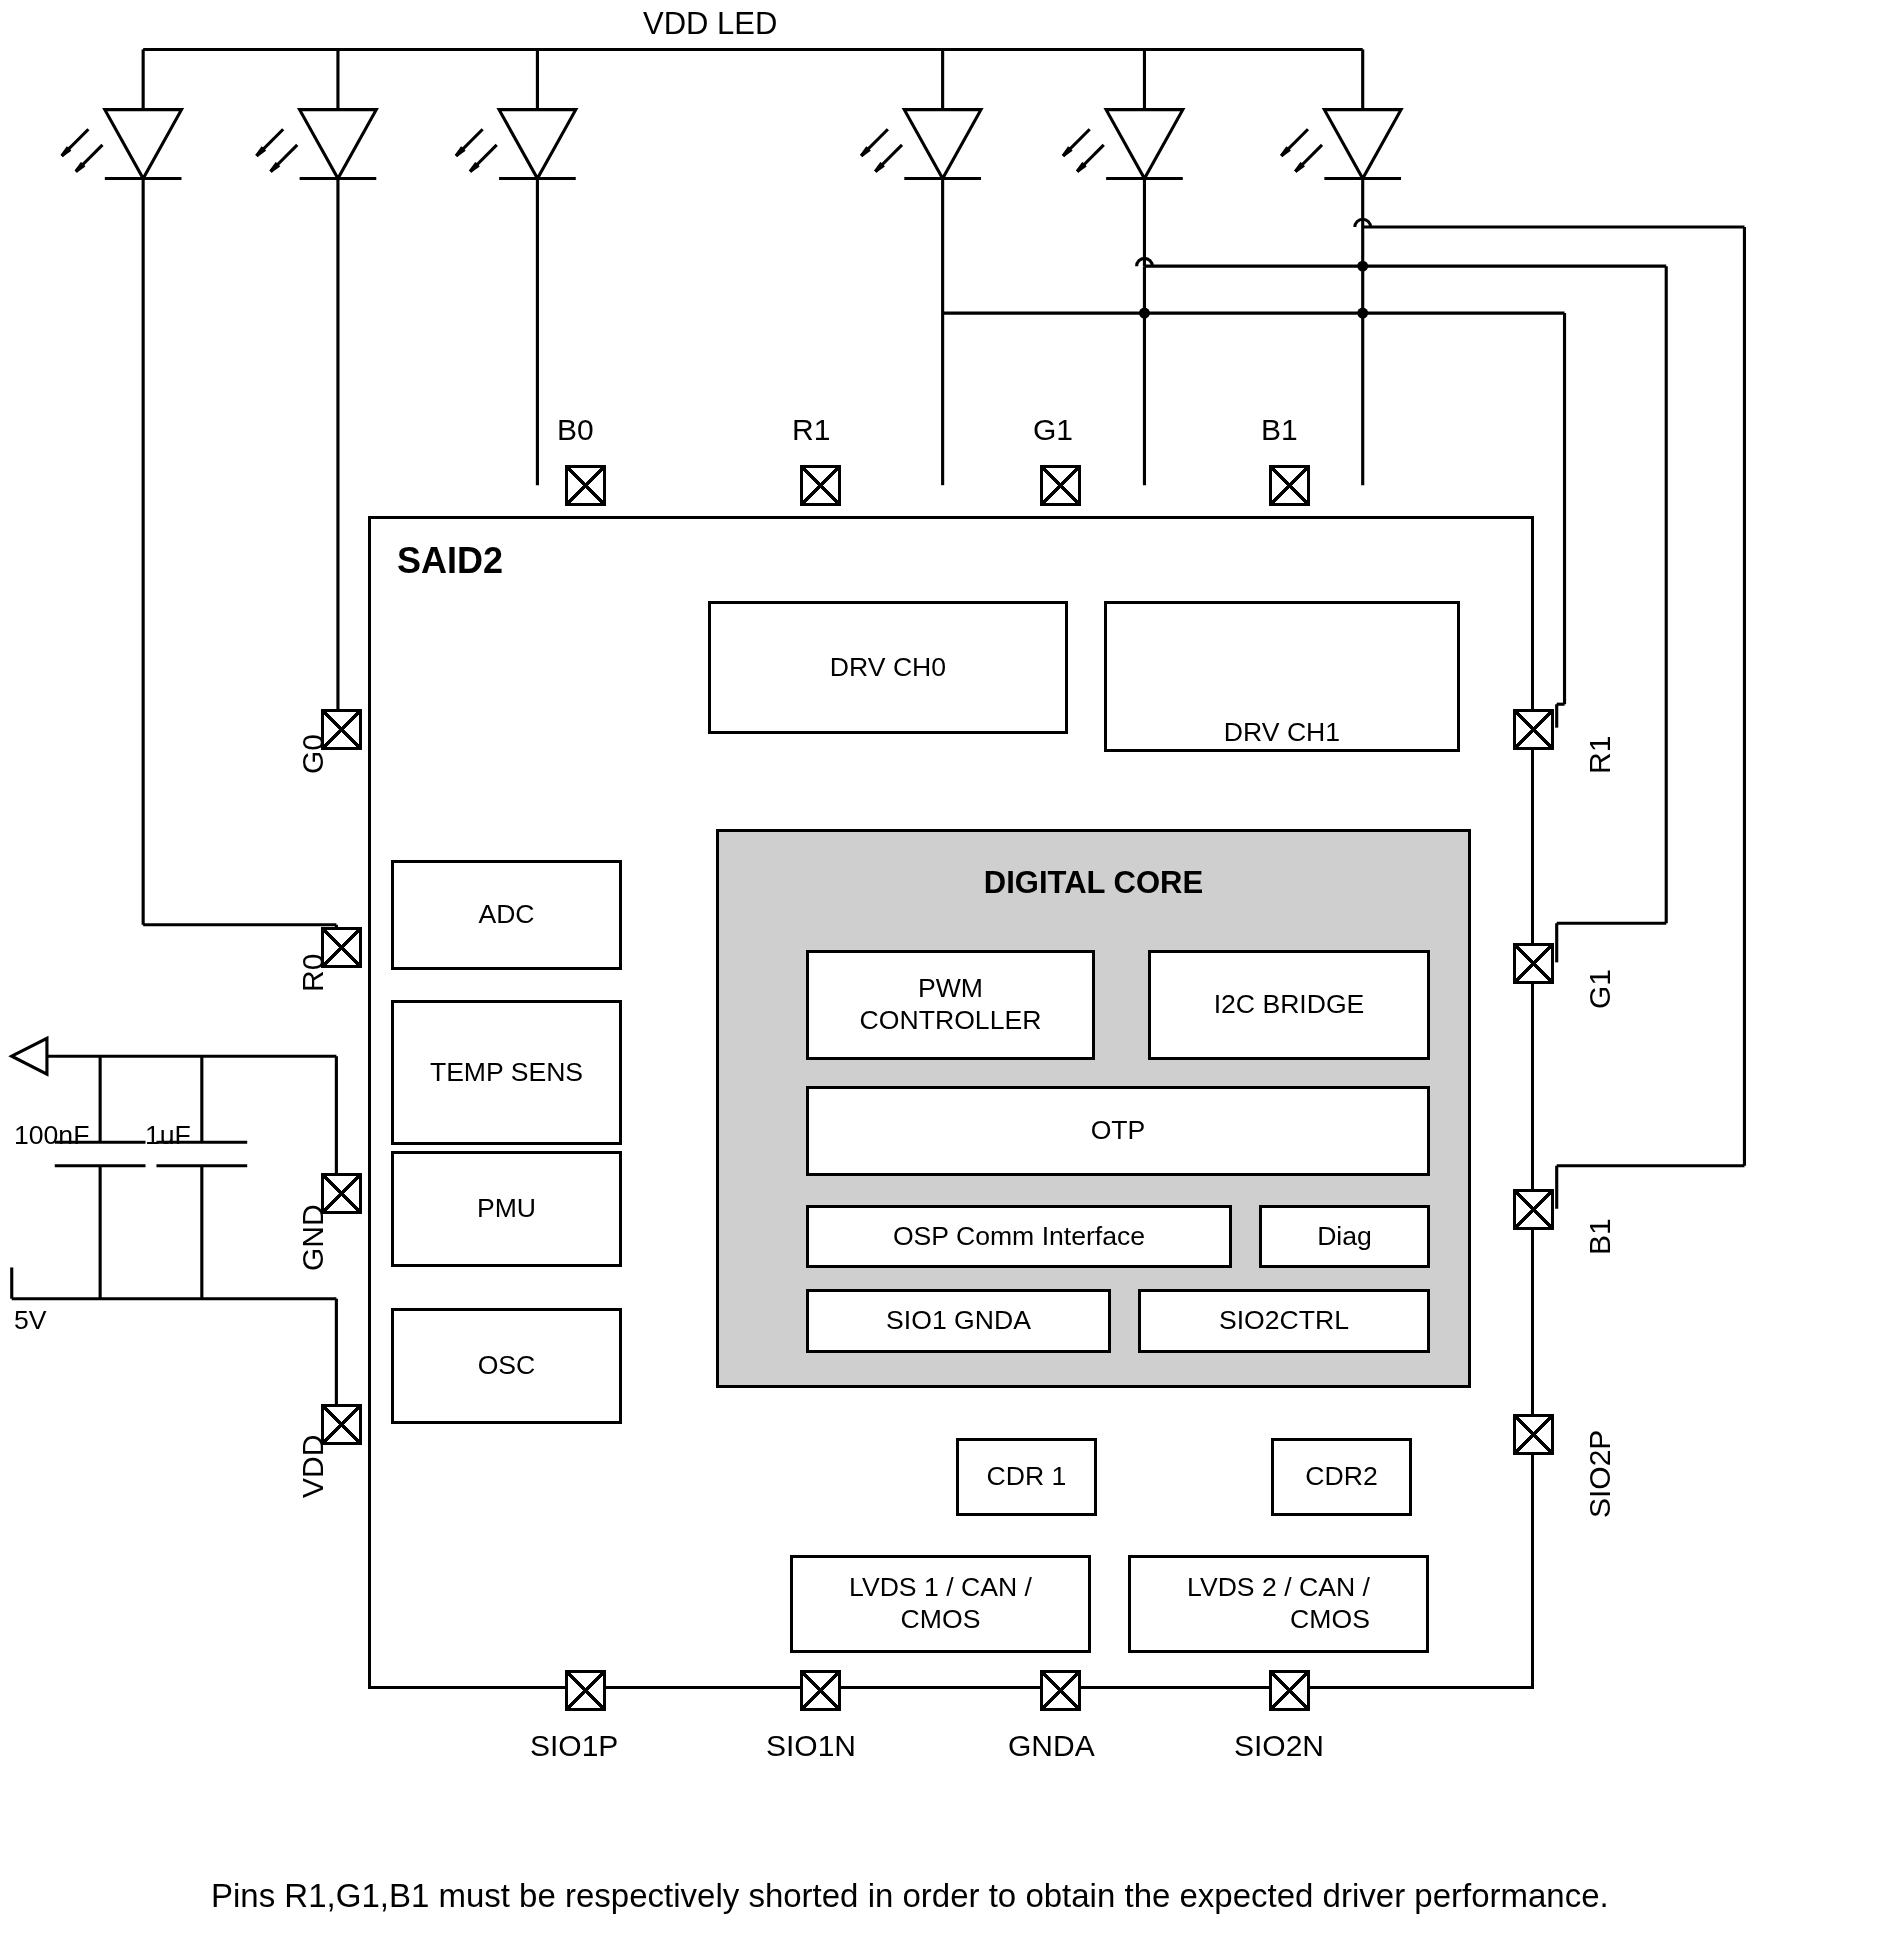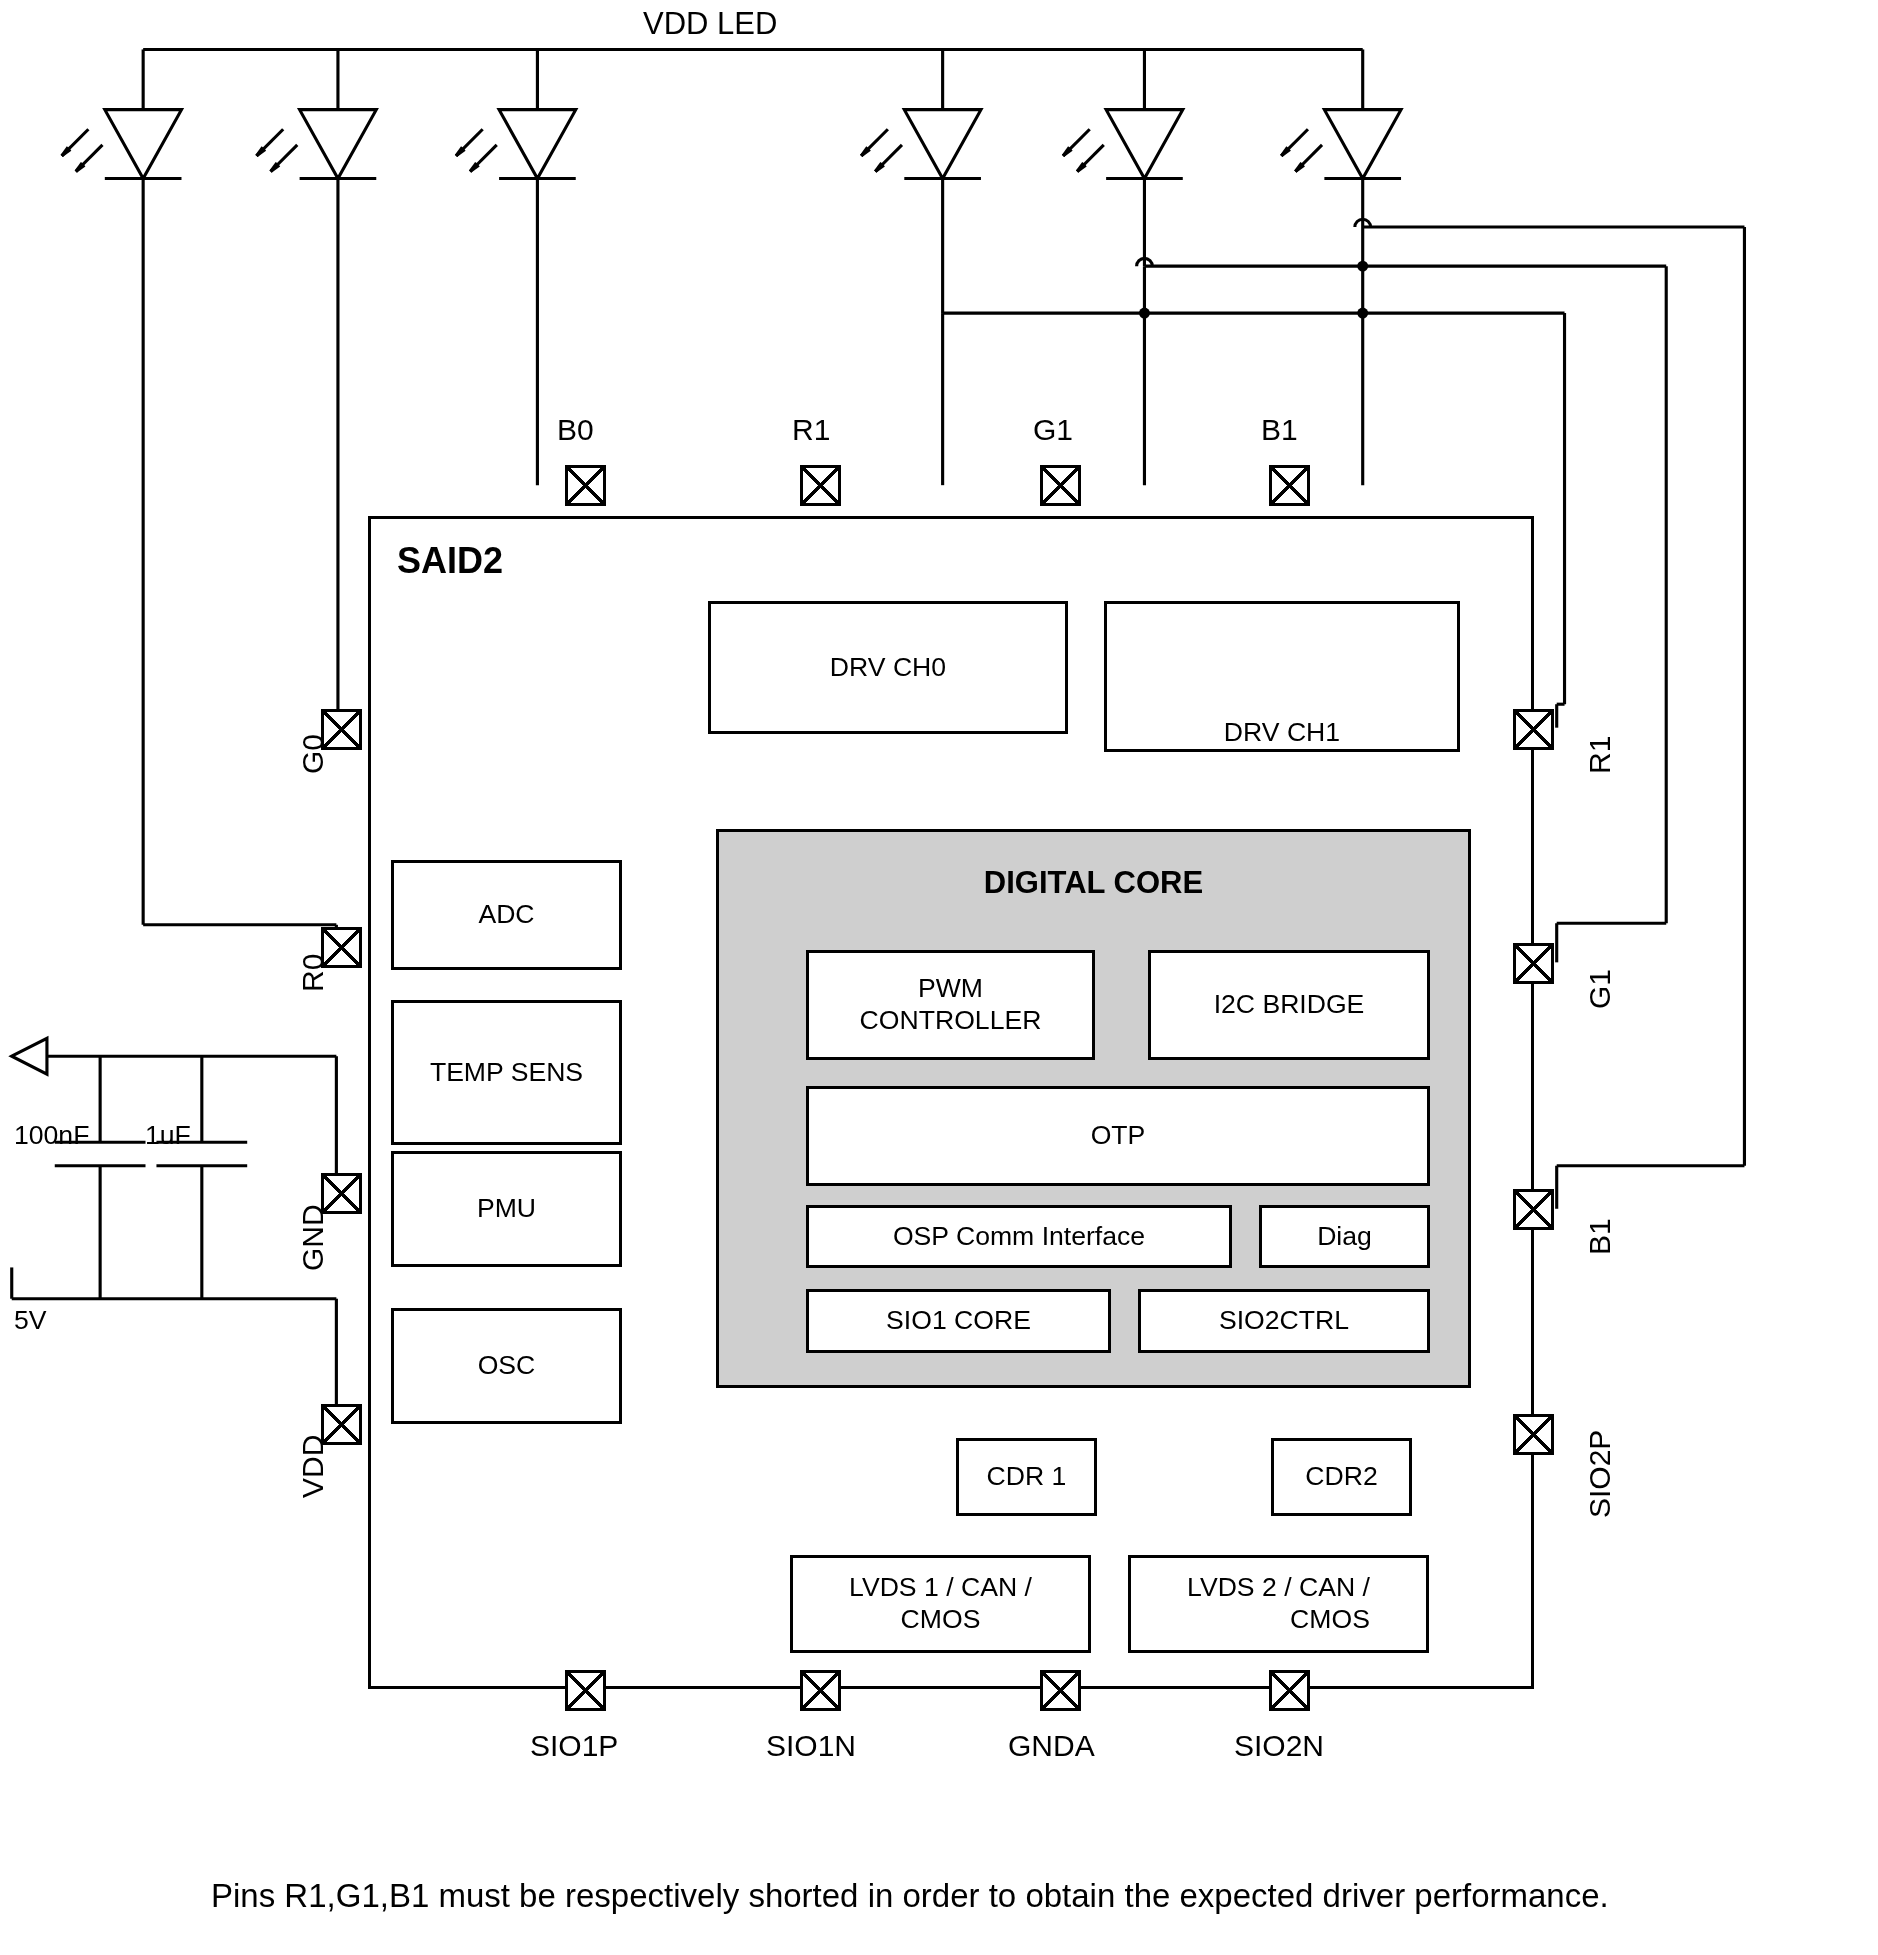--- a/index.html
+++ b/index.html
@@ -266,31 +266,31 @@
   <div class="core" style="left:716px;top:829px;width:755px;height:559px;">
     <div class="coretitle" style="left:0;top:33px;">DIGITAL CORE</div>
   </div>
   <div class="corebox" style="left:806px;top:950px;width:289px;height:110px;white-space:pre-line;">
     <span>PWM
 CONTROLLER</span>
   </div>
   <div class="corebox" style="left:1148px;top:950px;width:282px;height:110px;">
     <span>I2C BRIDGE</span>
   </div>
-  <div class="corebox" style="left:806px;top:1086px;width:624px;height:100px;">
+  <div class="corebox" style="left:806px;top:1086px;width:624px;height:90px;">
     <span>OTP</span>
   </div>
   <div class="corebox" style="left:806px;top:1205px;width:426px;height:63px;">
     <span>OSP Comm Interface</span>
   </div>
   <div class="corebox" style="left:1259px;top:1205px;width:171px;height:63px;">
     <span>Diag</span>
   </div>
   <div class="corebox" style="left:806px;top:1289px;width:305px;height:64px;">
-    <span>SIO1 CORE</span>
+    <span>SIO1 GNDA</span>
   </div>
   <div class="corebox" style="left:1138px;top:1289px;width:292px;height:64px;">
     <span>SIO2CTRL</span>
   </div>
 
   <div class="box" style="left:956px;top:1438px;width:141px;height:78px;">
     <span>CDR 1</span>
   </div>
   <div class="box" style="left:1271px;top:1438px;width:141px;height:78px;">
     <span>CDR2</span>

